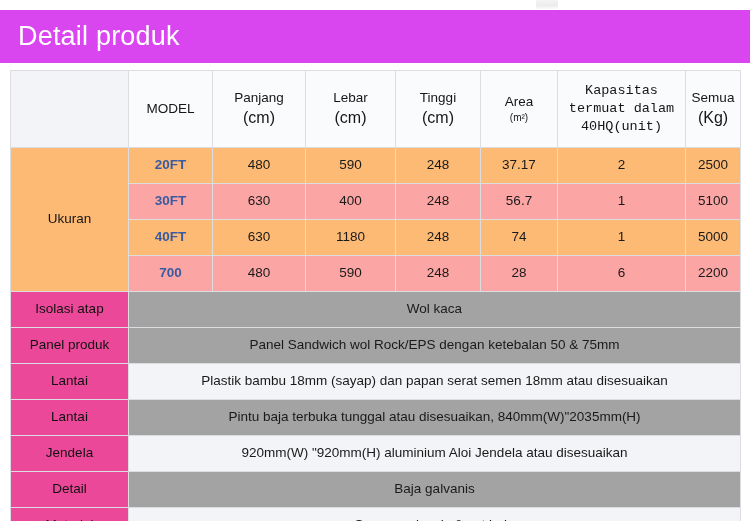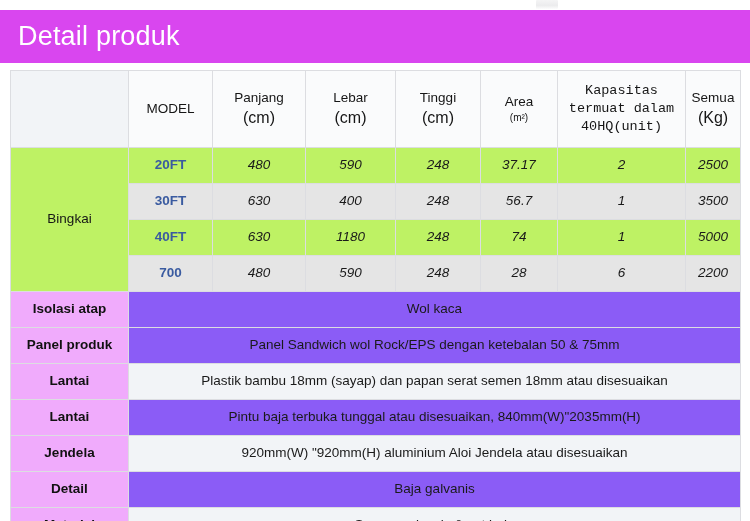--- a/index.html
+++ b/index.html
@@ -106,42 +106,42 @@
   
   td.ukuran-cell {
     background: #f2f4f7;
     font-size: 13.5px;
     font-weight: 400;
     color: #161616;
   }
 
   
   tr.data td { height: 31px; }
-  tr.row-white td { background: #bef264; }
-  tr.row-tint  td { background: #e5e5e5; }
+  tr.row-white td { background: #fdba74; }
+  tr.row-tint  td { background: #fca5a5; }
   td.model {
     color: #3a5ba0;
     font-weight: bold;
     font-size: 14px;
   }
-  td.num { font-size: 14.5px; color: #1a1a1a; font-style: italic; }
+  td.num { font-size: 14.5px; color: #1a1a1a; }
 
   
   tr.spec-row td { height: 31px; }
   td.spec-label {
-    background: #f0abfc;
-    font-weight: bold;
+    background: #ec4899;
+    font-weight: normal;
     font-size: 13.5px;
     color: #111111;
   }
   td.spec-value {
     font-size: 13.5px;
     color: #1a1a1a;
   }
-  tr.sv-white td.spec-value { background: #8b5cf6; }
+  tr.sv-white td.spec-value { background: #a3a3a3; }
   tr.sv-tint  td.spec-value { background: #f2f4f7; }
 </style>
 </head>
 <body>
 
 <div class="top-sliver">
   <div class="ghost"></div>
 </div>
 
 <div class="banner">
@@ -184,37 +184,37 @@
           <span class="hdr-unit small">(m²)</span>
         </td>
         <td class="hdr-multi">Kapasitas termuat dalam 40HQ(unit)</td>
         <td>
           <span>Semua</span>
           <span class="hdr-unit">(Kg)</span>
         </td>
       </tr>
 
       <tr class="data row-white">
-        <td class="ukuran-cell" rowspan="4">Bingkai</td>
+        <td class="ukuran-cell" rowspan="4">Ukuran</td>
         <td class="model">20FT</td>
         <td class="num">480</td>
         <td class="num">590</td>
         <td class="num">248</td>
         <td class="num">37.17</td>
         <td class="num">2</td>
         <td class="num">2500</td>
       </tr>
       <tr class="data row-tint">
         <td class="model">30FT</td>
         <td class="num">630</td>
         <td class="num">400</td>
         <td class="num">248</td>
         <td class="num">56.7</td>
         <td class="num">1</td>
-        <td class="num">3500</td>
+        <td class="num">5100</td>
       </tr>
       <tr class="data row-white">
         <td class="model">40FT</td>
         <td class="num">630</td>
         <td class="num">1180</td>
         <td class="num">248</td>
         <td class="num">74</td>
         <td class="num">1</td>
         <td class="num">5000</td>
       </tr>

